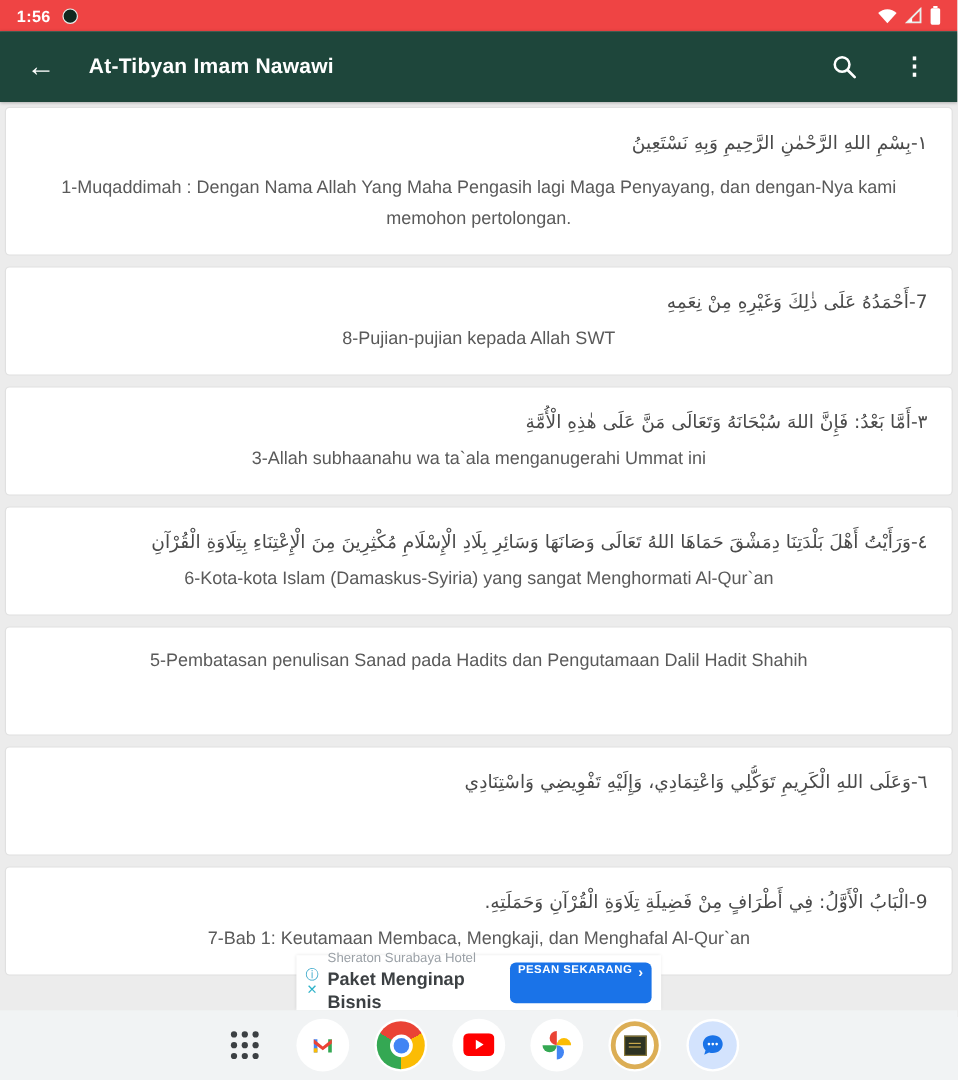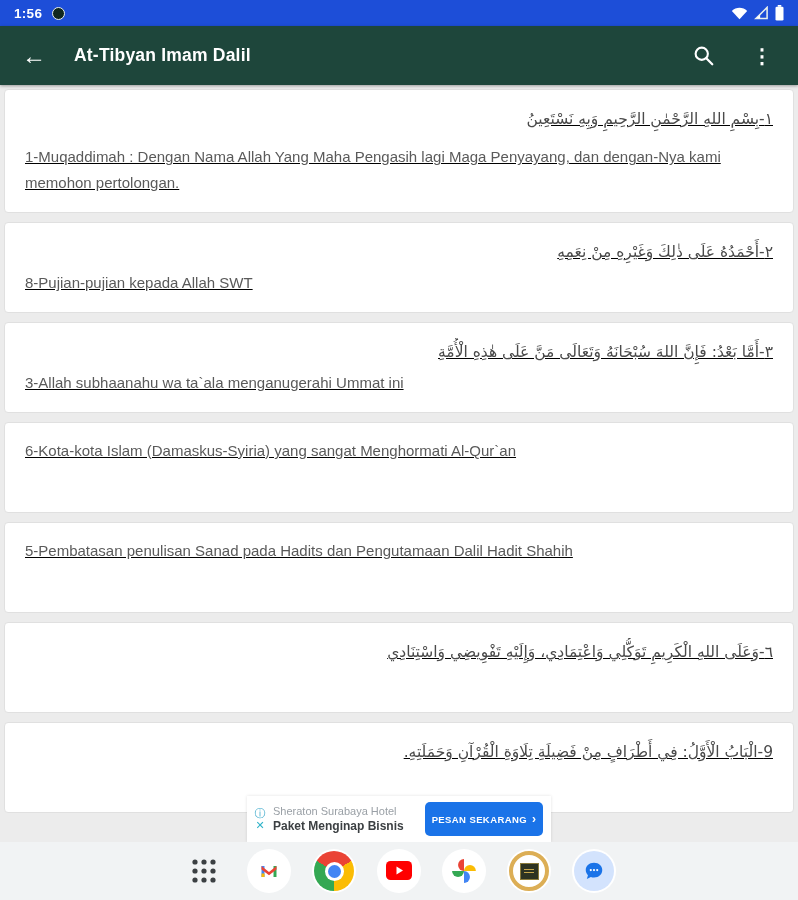--- a/index.html
+++ b/index.html
@@ -1,55 +1,55 @@
 <!DOCTYPE html>
 <html lang="id"><head>
 <meta charset="utf-8">
 <style>
   html,body{margin:0;padding:0;background:#ececec;font-family:"Liberation Sans",sans-serif;}
   .screen{position:relative;width:798px;height:900px;overflow:hidden;background:#ececec;}
 
   
-  .statusbar{position:absolute;top:0;left:0;width:798px;height:26px;background:#1d4ed8;
+  .statusbar{position:absolute;top:0;left:0;width:798px;height:26px;background:#ef4444;
     display:flex;align-items:center;justify-content:space-between;padding:0 14px;box-sizing:border-box;z-index:5;}
   .sb-left{display:flex;align-items:center;gap:10px;}
   .sb-time{color:#fff;font-size:13.5px;font-weight:bold;letter-spacing:.3px;}
   .sb-notif{width:13px;height:13px;border:1.6px solid #e8efec;border-radius:50%;box-sizing:border-box;background:#10281f;}
   .sb-right{display:flex;align-items:center;gap:6px;}
   .appbar{position:absolute;top:26px;left:0;width:798px;height:59px;background:#1e463b;
     display:flex;align-items:center;box-sizing:border-box;padding:0 22px;z-index:5;
     box-shadow:0 1px 3px rgba(0,0,0,.35);}
   .back-btn{color:#fff;font-size:24px;line-height:1;width:34px;cursor:pointer;}
   .appbar-title{color:#fff;font-size:17.5px;font-weight:bold;letter-spacing:.2px;margin-left:18px;flex:1;}
   .appbar-actions{display:flex;align-items:center;gap:34px;}
   .overflow-btn{color:#fff;font-size:20px;font-weight:bold;line-height:1;padding:0 4px;cursor:pointer;}
 
   
   .content{position:absolute;top:85px;left:0;width:798px;bottom:0;
-    display:flex;flex-direction:column;gap:9px;padding:4px 4px 0;box-sizing:border-box;text-decoration:underline;}
+    display:flex;flex-direction:column;gap:9px;padding:4px 4px 0;box-sizing:border-box;}
   .card{background:#fff;border:1px solid #e0e0e0;border-radius:4px;box-sizing:border-box;
     height:91px;padding:15px 20px 16px;display:flex;flex-direction:column;justify-content:space-between;}
   .card.tall{height:124px;}
   .arabic{font-family:"DejaVu Sans",sans-serif;font-size:15.5px;color:#4a4a4a;text-align:right;
     white-space:nowrap;overflow:hidden;line-height:1.9;}
-  .indo{font-size:15px;color:#5a5a5a;line-height:1.72;}
+  .indo{font-size:15px;color:#5a5a5a;line-height:1.72;text-align:center;}
 
   
   .ad{position:absolute;left:247px;top:796px;width:304px;height:46px;background:#fff;
     box-shadow:0 0 3px rgba(0,0,0,.12);display:flex;align-items:center;box-sizing:border-box;
     padding:0 8px 0 6px;z-index:6;}
   .ad-icons{display:flex;flex-direction:column;align-items:center;justify-content:center;gap:1px;width:14px;}
   .ad-info{color:#35a6c9;font-size:11px;line-height:1;}
   .ad-close{color:#2fb3c9;font-size:11px;line-height:1;cursor:pointer;}
   .ad-text{flex:1;margin-left:6px;overflow:hidden;}
   .ad-advertiser{font-size:11px;color:#9aa0a6;line-height:1.35;}
-  .ad-headline{font-size:12px;font-weight:bold;color:#3c4043;line-height:1.3;}
+  .ad-headline{font-size:15px;font-weight:bold;color:#3c4043;line-height:1.3;}
   .ad-cta{background:#1a73e8;color:#fff;border:none;border-radius:5px;height:34px;min-width:118px;
     font-family:"Liberation Sans",sans-serif;font-size:9.5px;font-weight:bold;letter-spacing:.4px;
-    display:flex;align-items:center;justify-content:center;gap:5px;cursor:pointer;}
+    display:flex;align-items:flex-start;justify-content:center;gap:5px;cursor:pointer;}
   .ad-cta .chev{font-size:12px;}
 
   
   .dock{position:absolute;left:0;bottom:0;width:798px;height:58px;background:#f1f3f4;z-index:7;
     display:flex;align-items:center;justify-content:center;gap:21px;}
   .dock-icon{width:44px;height:44px;border-radius:50%;background:#fff;display:flex;align-items:center;
     justify-content:center;cursor:pointer;flex:0 0 auto;}
   .dock-icon.flat{background:transparent;}
   .chrome-wheel{width:40px;height:40px;border-radius:50%;display:flex;align-items:center;justify-content:center;
     background:conic-gradient(from 60deg,#fbbc04 0 120deg,#34a853 0 240deg,#ea4335 0 360deg);}
@@ -82,60 +82,62 @@
       </svg>
       <svg width="9" height="16" viewBox="0 0 10 18">
         <rect x="3" y="0" width="4" height="2" fill="#ffffff"></rect>
         <rect x="0.5" y="2" width="9" height="15.5" rx="1.5" fill="#ffffff"></rect>
       </svg>
     </div>
   </div>
 
   <div class="appbar">
     <div class="back-btn">←</div>
-    <div class="appbar-title">At-Tibyan Imam Dalil</div>
+    <div class="appbar-title">At-Tibyan Imam Nawawi</div>
     <div class="appbar-actions">
       <svg width="21" height="21" viewBox="0 0 24 24" style="cursor:pointer">
         <circle cx="10" cy="10" r="7" fill="none" stroke="#ffffff" stroke-width="2.4"></circle>
         <line x1="15.2" y1="15.2" x2="22" y2="22" stroke="#ffffff" stroke-width="2.6" stroke-linecap="round"></line>
       </svg>
       <div class="overflow-btn">⋮</div>
     </div>
   </div>
 
   <div class="content">
     <div class="card tall">
       <div class="arabic" dir="rtl">١-بِسْمِ اللهِ الرَّحْمٰنِ الرَّحِيمِ وَبِهِ نَسْتَعِينُ</div>
       <div class="indo">1-Muqaddimah : Dengan Nama Allah Yang Maha Pengasih lagi Maga Penyayang, dan dengan-Nya kami memohon pertolongan.</div>
     </div>
 
     <div class="card">
-      <div class="arabic" dir="rtl">٢-أَحْمَدُهُ عَلَى ذٰلِكَ وَغَيْرِهِ مِنْ نِعَمِهِ</div>
+      <div class="arabic" dir="rtl">7-أَحْمَدُهُ عَلَى ذٰلِكَ وَغَيْرِهِ مِنْ نِعَمِهِ</div>
       <div class="indo">8-Pujian-pujian kepada Allah SWT</div>
     </div>
 
     <div class="card">
       <div class="arabic" dir="rtl">٣-أَمَّا بَعْدُ: فَإِنَّ اللهَ سُبْحَانَهُ وَتَعَالَى مَنَّ عَلَى هٰذِهِ الْأُمَّةِ</div>
       <div class="indo">3-Allah subhaanahu wa ta`ala menganugerahi Ummat ini</div>
     </div>
 
     <div class="card">
+      <div class="arabic" dir="rtl">٤-وَرَأَيْتُ أَهْلَ بَلْدَتِنَا دِمَشْقَ حَمَاهَا اللهُ تَعَالَى وَصَانَهَا وَسَائِرِ بِلَادِ الْإِسْلَامِ مُكْثِرِينَ مِنَ الْإِعْتِنَاءِ بِتِلَاوَةِ الْقُرْآنِ</div>
       <div class="indo">6-Kota-kota Islam (Damaskus-Syiria) yang sangat Menghormati Al-Qur`an</div>
     </div>
 
     <div class="card">
       <div class="indo">5-Pembatasan penulisan Sanad pada Hadits dan Pengutamaan Dalil Hadit Shahih</div>
     </div>
 
     <div class="card">
       <div class="arabic" dir="rtl">٦-وَعَلَى اللهِ الْكَرِيمِ تَوَكُّلِي وَاعْتِمَادِي، وَإِلَيْهِ تَفْوِيضِي وَاسْتِنَادِي</div>
     </div>
 
     <div class="card">
       <div class="arabic" dir="rtl">9-الْبَابُ الْأَوَّلُ: فِي أَطْرَافٍ مِنْ فَضِيلَةِ تِلَاوَةِ الْقُرْآنِ وَحَمَلَتِهِ.</div>
+      <div class="indo">7-Bab 1: Keutamaan Membaca, Mengkaji, dan Menghafal Al-Qur`an</div>
     </div>
   </div>
 
   <div class="ad">
     <div class="ad-icons">
       <span class="ad-info">ⓘ</span>
       <span class="ad-close">✕</span>
     </div>
     <div class="ad-text">
       <div class="ad-advertiser">Sheraton Surabaya Hotel</div>

